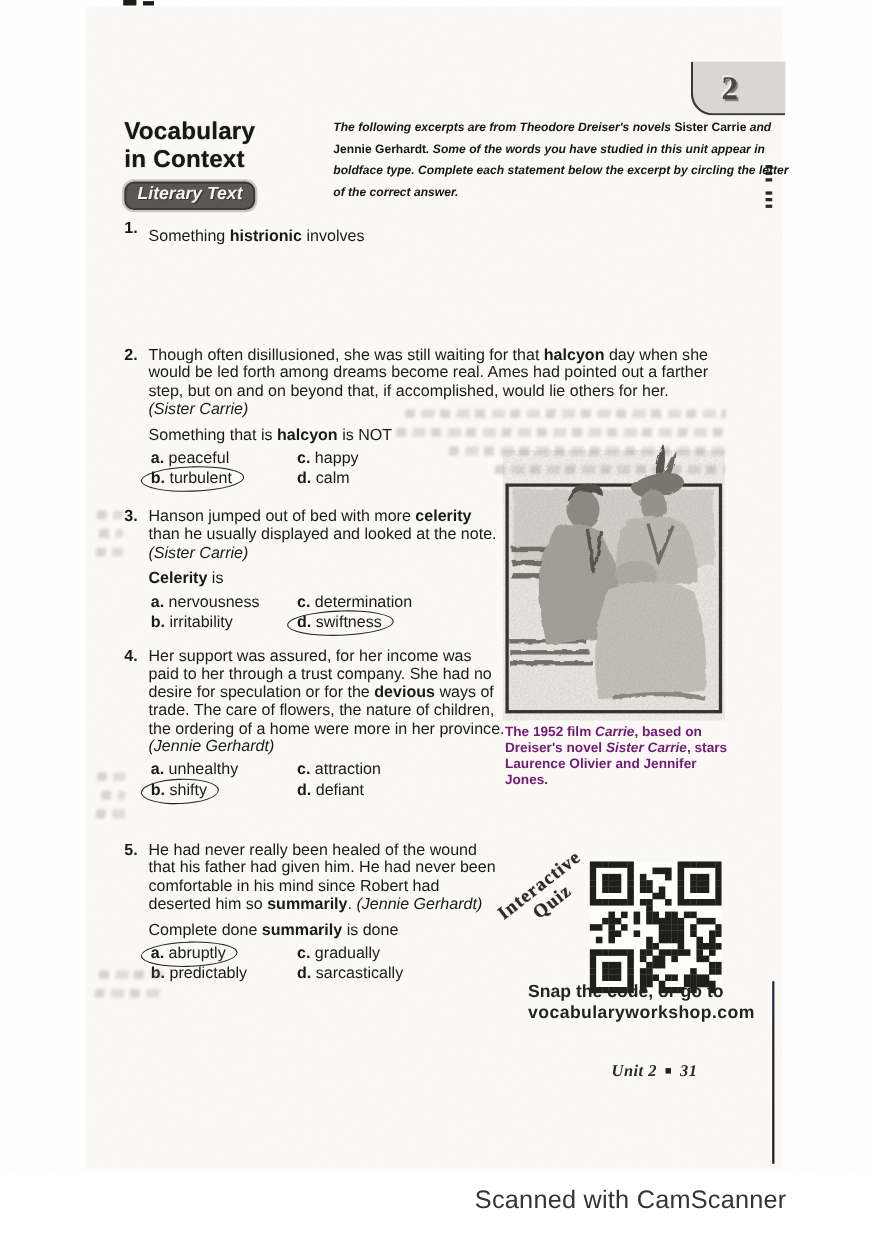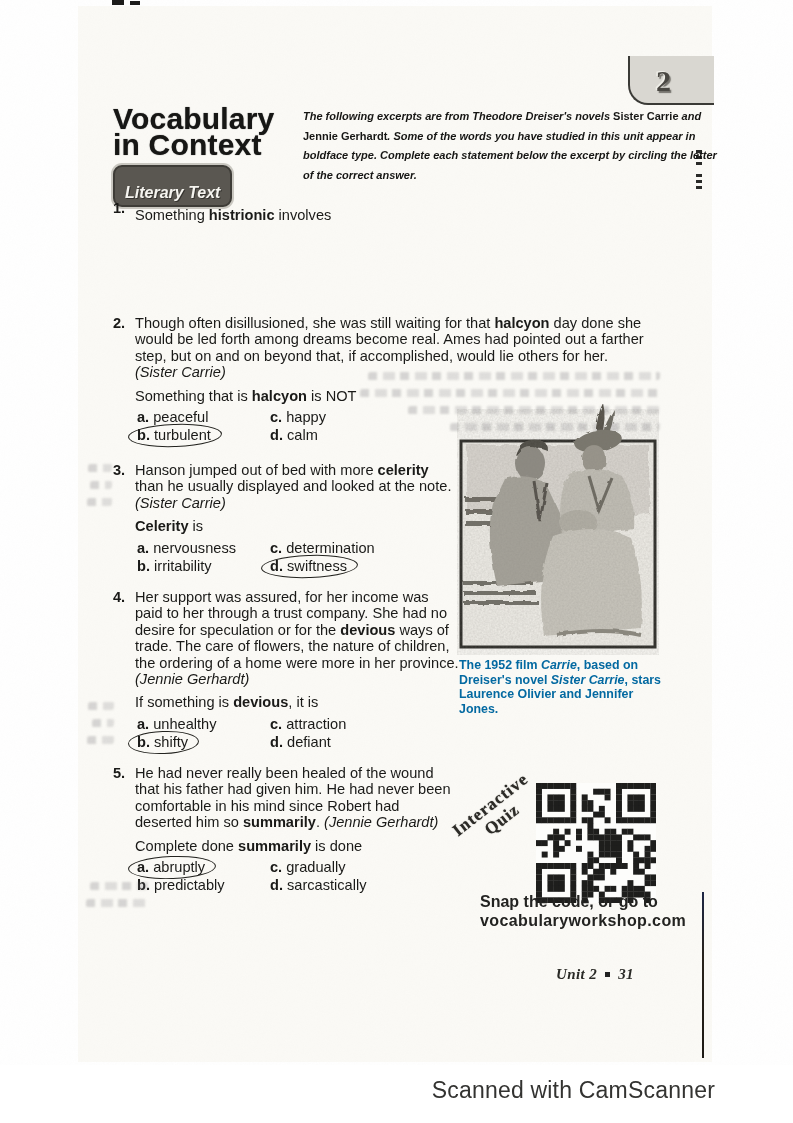--- a/index.html
+++ b/index.html
@@ -21,27 +21,27 @@
     display:block;margin:8px 0 0 26px;
     font:bold 30px "Liberation Serif",serif;color:#4a4843;
     text-shadow:-1.5px -1.5px 0 #f0efe9,1.5px 1.5px 1px #76746e;
   }
   .dash{position:absolute;width:6px;height:3px;background:#2a2a28;left:696px;}
   .topmark{position:absolute;background:#1c1c1a;}
 
   
   .hdr-title{
     position:absolute;left:113px;top:106px;width:150px;
-    font-weight:bold;font-size:30px;line-height:26px;letter-spacing:.2px;color:#171715;
+    font-weight:bold;font-size:22px;line-height:26px;letter-spacing:.2px;color:#171715;
     text-shadow:0 0 1px rgba(30,30,30,.7);
   }
   .hdr-badge{
     position:absolute;left:113px;top:165px;width:max-content;
     background:#5a5751;color:#f5f4ef;border:2px solid #3e3c37;border-radius:9px;
-    padding:17px 10px 3px;font-style:italic;font-weight:bold;font-size:16px;
+    padding:1px 10px 3px;font-style:italic;font-weight:bold;font-size:16px;
     text-shadow:1px 1px 0 #35332f;box-shadow:0 0 0 2px #c9c7c0;
   }
   .intro{
     position:absolute;left:255px;top:107px;width:418px;
     font-style:italic;font-weight:600;font-size:11px;line-height:19.5px;color:#161614;margin-left:48px;
   }
   .intro .rm{font-style:normal;}
   .intro .bf{font-weight:bold;}
 
   
@@ -63,21 +63,21 @@
   .bleed{position:absolute;opacity:.45;filter:blur(1.3px);}
   .bleed .row{
     height:8px;margin:0 0 9px auto;border-radius:2px;transform:skewX(-4deg);
     background:repeating-linear-gradient(90deg,rgba(116,114,118,.6) 0 9px,rgba(0,0,0,0) 9px 15px,rgba(116,114,118,.45) 15px 27px,rgba(0,0,0,0) 27px 32px);
   }
 
   
   .film{position:absolute;left:457px;top:385px;width:202px;height:270px;}
   .film-caption{
     position:absolute;left:459px;top:658px;width:204px;
-    font-size:12.4px;font-weight:bold;line-height:14.6px;color:#0369a1;
+    font-size:12.4px;font-weight:bold;line-height:14.6px;color:#701a75;
   }
   .film-caption .it{font-style:italic;}
 
   
   .quiz-label{
     position:absolute;left:450px;top:793px;width:92px;text-align:center;
     transform:rotate(-38deg);
     font:bold 17px "Liberation Serif",serif;letter-spacing:1px;color:#2c2b27;
     text-shadow:0 0 1px #55534e;line-height:19px;
   }
@@ -137,21 +137,21 @@
   <span>The following excerpts are from Theodore Dreiser's novels </span><span class="rm">Sister Carrie</span><span> and </span><span class="rm">Jennie Gerhardt</span><span>. Some of the words you have studied in this unit appear in </span><span class="bf">boldface</span><span> type. Complete each statement below the excerpt by circling the letter of the correct answer.</span>
 </div>
 
 <div class="q" style="left:135px;top:200px;width:528px;">
   <span class="num">1.</span>
   <div class="stem"><span>Something </span><span class="kw">histrionic</span><span> involves</span></div>
 </div>
 
 <div class="q" style="left:135px;top:315px;width:528px;">
   <span class="num">2.</span>
-  <div><span>Though often disillusioned, she was still waiting for that </span><span class="kw">halcyon</span><span> day done she would be led forth among dreams become real. Ames had pointed out a farther step, but on and on beyond that, if accomplished, would lie others for her.</span><span class="src block">(Sister Carrie)</span></div>
+  <div><span>Though often disillusioned, she was still waiting for that </span><span class="kw">halcyon</span><span> day when she would be led forth among dreams become real. Ames had pointed out a farther step, but on and on beyond that, if accomplished, would lie others for her.</span><span class="src block">(Sister Carrie)</span></div>
   <div class="stem"><span>Something that is </span><span class="kw">halcyon</span><span> is NOT</span></div>
   <div class="opts">
     <span class="opt"><b class="ol">a.</b> <span>peaceful</span></span>
     <span class="opt"><b class="ol">c.</b> <span>happy</span></span>
     <span class="opt circled"><b class="ol">b.</b> <span>turbulent</span></span>
     <span class="opt"><b class="ol">d.</b> <span>calm</span></span>
   </div>
 </div>
 
 <div class="q" style="left:135px;top:462px;width:322px;">
@@ -162,21 +162,20 @@
     <span class="opt"><b class="ol">a.</b> <span>nervousness</span></span>
     <span class="opt"><b class="ol">c.</b> <span>determination</span></span>
     <span class="opt"><b class="ol">b.</b> <span>irritability</span></span>
     <span class="opt circled"><b class="ol">d.</b> <span>swiftness</span></span>
   </div>
 </div>
 
 <div class="q" style="left:135px;top:589px;width:324px;">
   <span class="num">4.</span>
   <div><span>Her support was assured, for her income was paid to her through a trust company. She had no desire for speculation or for the </span><span class="kw">devious</span><span> ways of trade. The care of flowers, the nature of children, the ordering of a home were more in her province.</span><span class="src block">(Jennie Gerhardt)</span></div>
-  <div class="stem"><span>If something is </span><span class="kw">devious</span><span>, it is</span></div>
   <div class="opts">
     <span class="opt"><b class="ol">a.</b> <span>unhealthy</span></span>
     <span class="opt"><b class="ol">c.</b> <span>attraction</span></span>
     <span class="opt circled"><b class="ol">b.</b> <span>shifty</span></span>
     <span class="opt"><b class="ol">d.</b> <span>defiant</span></span>
   </div>
 </div>
 
 <div class="q" style="left:135px;top:765px;width:324px;">
   <span class="num">5.</span>

